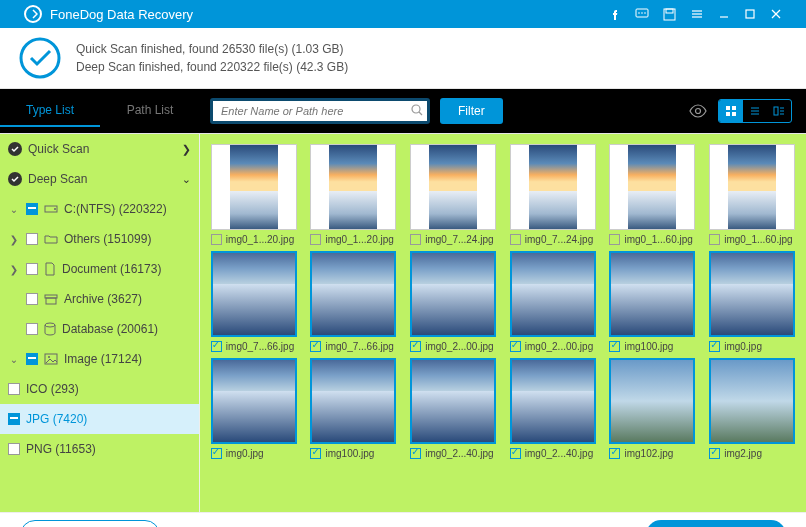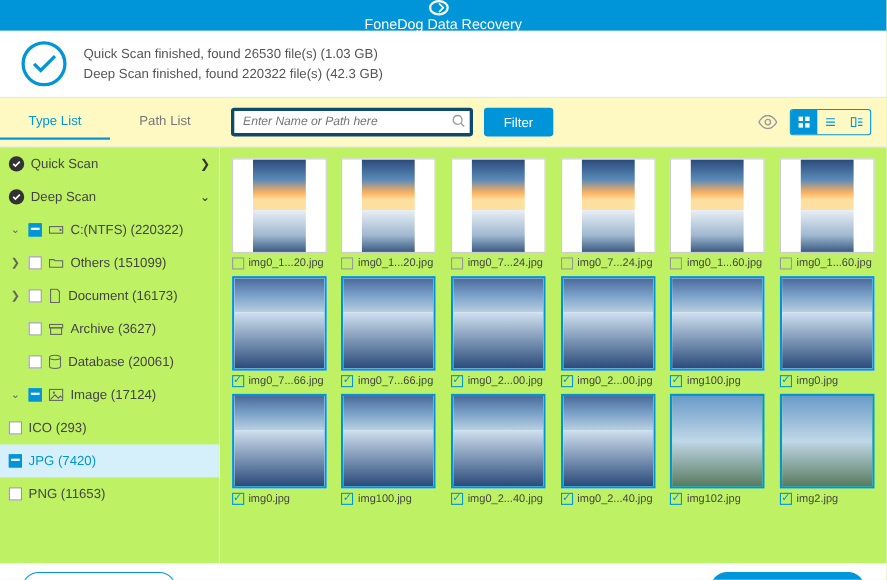--- a/index.html
+++ b/index.html
@@ -1,29 +1,29 @@
 <!DOCTYPE html>
 <html><head>
 <meta charset="utf-8">
 <style>
 * { margin: 0; padding: 0; box-sizing: border-box; font-family: "Segoe UI", Arial, sans-serif; }
 body { width: 806px; height: 527px; background: #f5f5f5; overflow: hidden; }
 
-.titlebar { height: 28px; background: #0095d9; display: flex; align-items: center; padding: 0 24px; color: #fff; flex-direction: column; }
+.titlebar { height: 28px; background: #0095d9; display: flex; align-items: center; padding: 0 24px; color: #fff; }
 .titlebar .logo { width: 18px; height: 18px; border: 2px solid #fff; border-radius: 50%; display: flex; align-items: center; justify-content: center; margin-right: 8px; }
 .titlebar .logo svg { width: 10px; height: 10px; }
 .titlebar .title { font-size: 13px; font-weight: 400; flex: 1; }
 .titlebar .tb-icons { display: flex; gap: 14px; align-items: center; }
 .titlebar .tb-icons span { cursor: pointer; display: flex; align-items: center; }
 
 .status-band { background: #fff; display: flex; align-items: center; padding: 8px 18px; gap: 14px; border-bottom: 1px solid #e5e5e5; }
 .status-band .big-check { width: 44px; height: 44px; }
 .status-band .lines { display: flex; flex-direction: column; gap: 4px; font-size: 12px; color: #555; }
 
-.toolbar { display: flex; align-items: center; padding: 6px 8px 6px 0; gap: 10px; background: #fef9c3; border-bottom: 1px solid #e5e5e5; }
+.toolbar { display: flex; align-items: center; padding: 6px 8px 6px 0; gap: 10px; background: #000000; border-bottom: 1px solid #e5e5e5; }
 .tabs { display: flex; width: 200px; }
 .tabs .tab { flex: 1; text-align: center; font-size: 12px; padding: 8px 0; color: #777; cursor: pointer; border-bottom: 2px solid transparent; }
 .tabs .tab.active { color: #0095d9; border-bottom-color: #0095d9; }
 .search-wrap { flex: 0 0 220px; position: relative; }
 .search-wrap input { width: 100%; height: 26px; border: 3px solid #0c4a6e; border-radius: 3px; padding: 0 26px 0 8px; font-size: 11px; font-style: italic; color: #999; outline: none; }
 .search-wrap .mag { position: absolute; right: 6px; top: 5px; color: #999; }
 .filter-btn { background: #0095d9; color: #fff; border: none; border-radius: 3px; height: 26px; padding: 0 18px; font-size: 12px; cursor: pointer; }
 .toolbar-spacer { flex: 1; }
 .view-icons { display: flex; align-items: center; gap: 6px; margin-right: 6px; }
 .view-icons .eye { color: #999; margin-right: 4px; }

